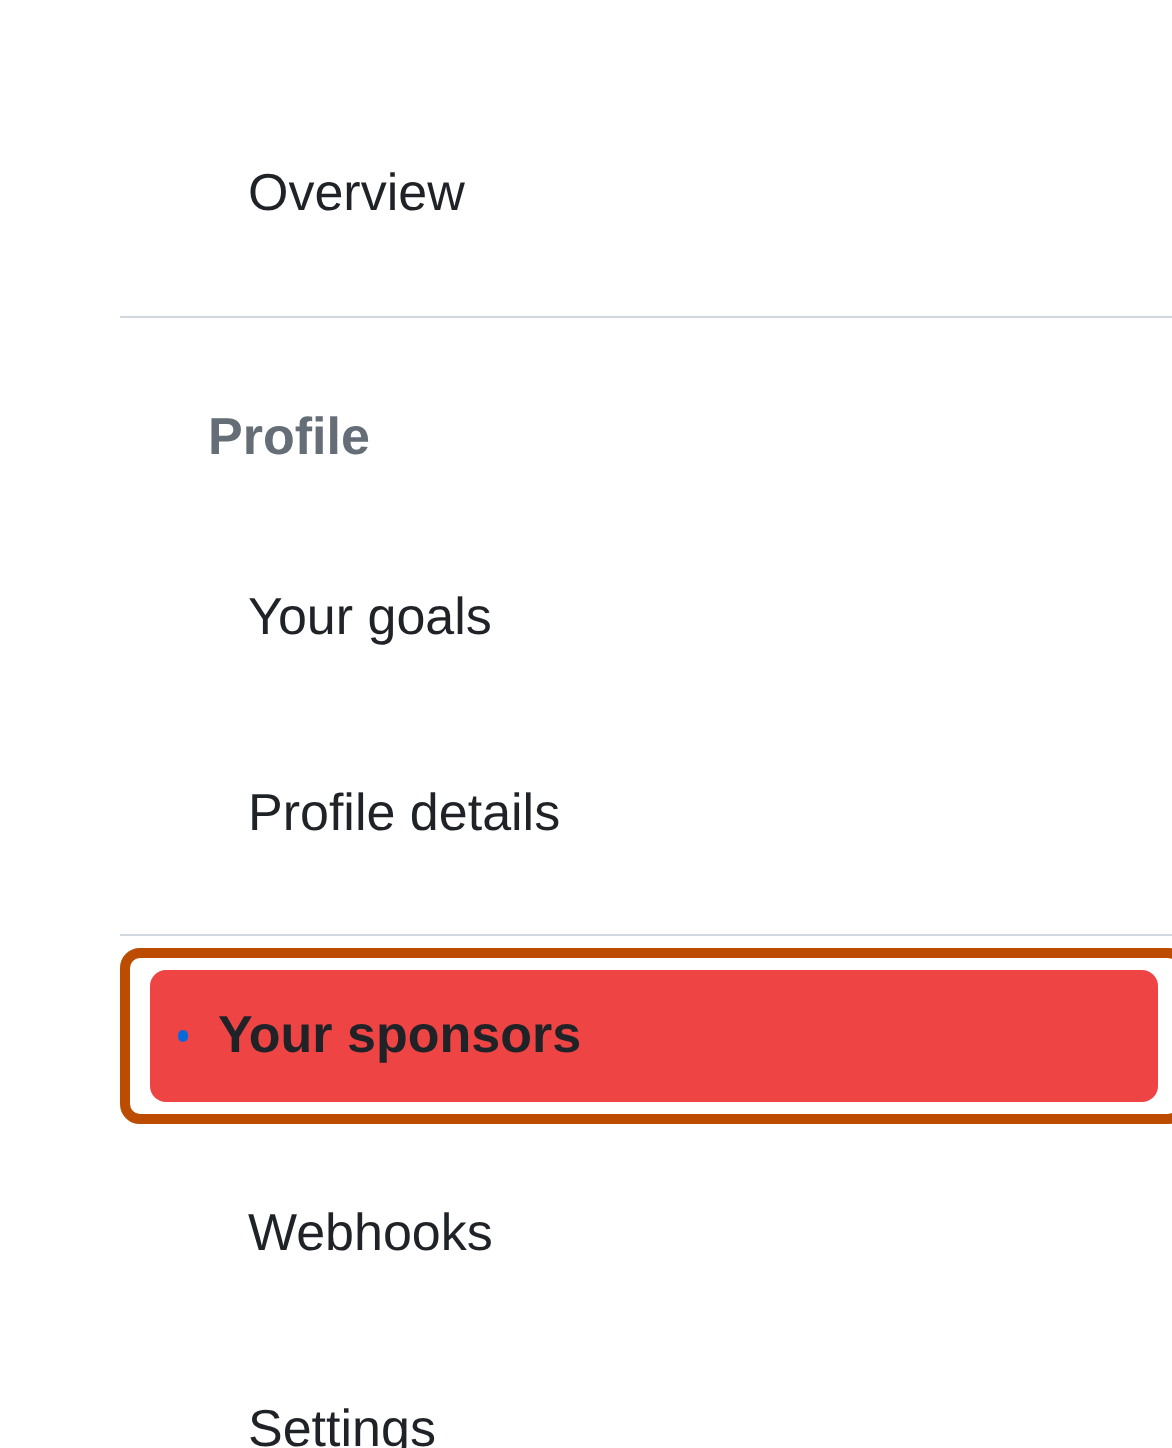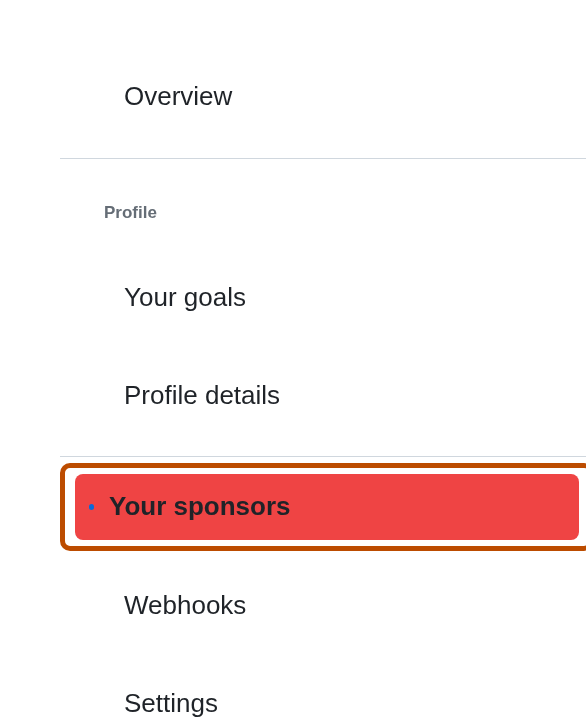--- a/index.html
+++ b/index.html
@@ -25,21 +25,21 @@
       line-height: 1.3;
     }
     .divider {
       height: 1px;
       background: #d0d7de;
       margin: 12px 0 0 12px;
       width: 100%;
     }
     .section-header {
       padding: 28px 0 10px 40px;
-      font-size: 17px;
+      font-size: 26px;
       font-weight: 600;
       color: #656d76;
     }
     .nav-item.active {
       background: #ef4444;
       border-radius: 8px;
       font-weight: 600;
       position: relative;
       margin: 2px 14px 2px 26px;
       padding: 16px 0 16px 18px;

